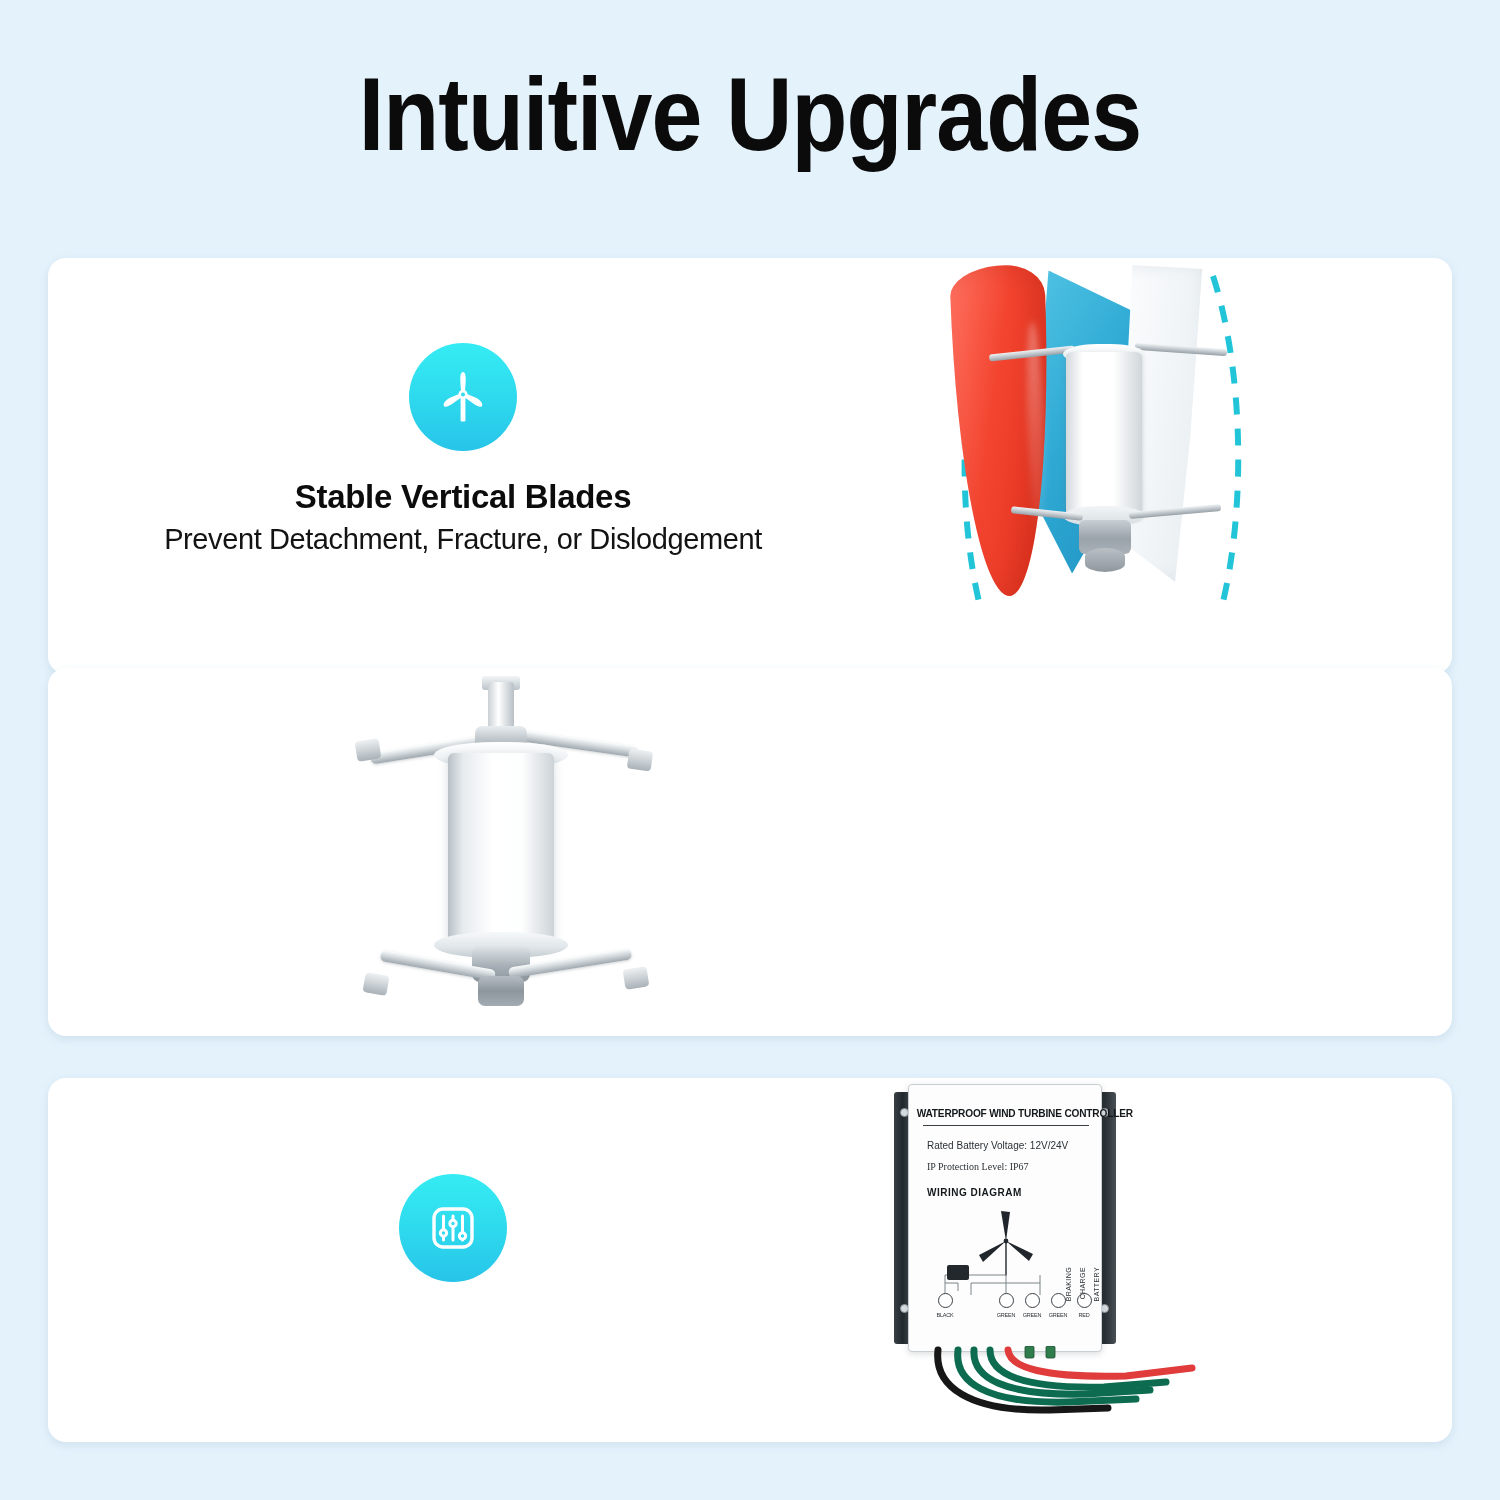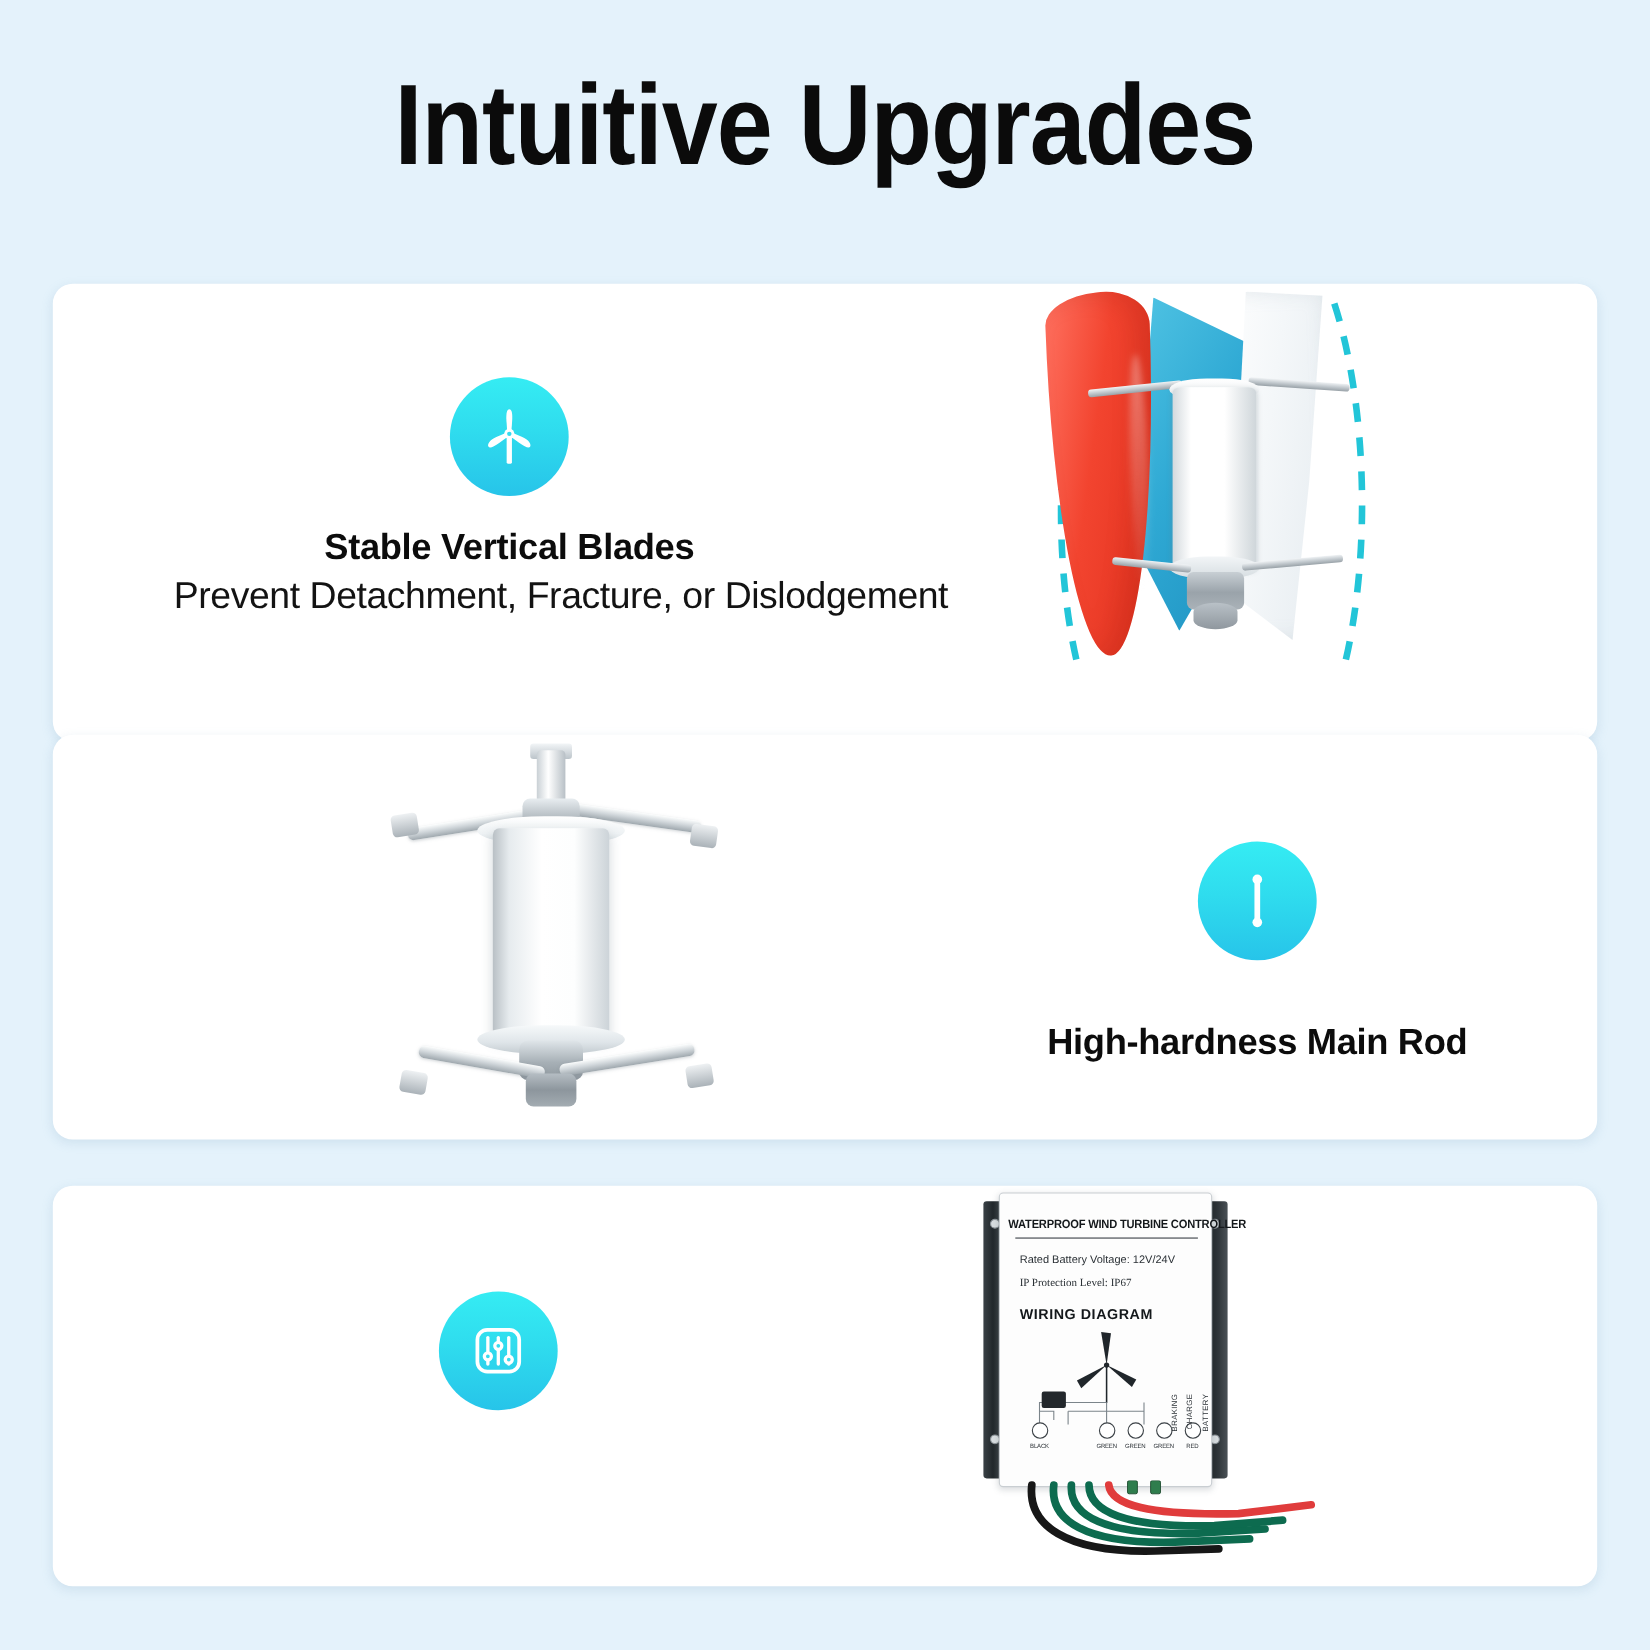--- a/index.html
+++ b/index.html
@@ -65,21 +65,21 @@
   .feature-icon svg { display: block; }
 
   .feature-title {
     font-size: 33px;
     font-weight: bold;
     color: #0c0c0c;
     letter-spacing: -0.3px;
     white-space: nowrap;
   }
   .feature-sub {
-    font-size: 34px;
+    font-size: 29px;
     font-weight: normal;
     color: #131313;
     letter-spacing: -0.4px;
     white-space: nowrap;
     margin-top: 7px;
   }
 
   
   #feature-1 { left: 110px; top: 85px;  width: 610px; }
   #feature-1 .feature-title { margin-top: 27px; }
@@ -313,21 +313,21 @@
     font-size: 10px;
     color: #2b3136;
     letter-spacing: 0px;
     white-space: nowrap;
   }
   #ctrl-spec-1 { top: 55px; }
   #ctrl-spec-2 { top: 76px; font-family: Liberation Serif, serif; }
   .ctrl-wiring-label {
     position: absolute;
     left: 18px; top: 102px;
-    font-size: 13px;
+    font-size: 10px;
     font-weight: bold;
     letter-spacing: 0.5px;
     color: #14181b;
   }
 
   .term {
     position: absolute;
     width: 15px; height: 15px;
     border-radius: 50%;
     border: 1px solid #3b4146;
@@ -426,32 +426,20 @@
     <div class="rod-hub-bot"></div>
 
     <div class="rod-arm ra3"></div>
     <div class="rod-arm ra4"></div>
     <div class="rod-arm-tip rt3"></div>
     <div class="rod-arm-tip rt4"></div>
 
     <div class="rod-base"></div>
   </div>
 
-  <div class="feature-block" id="feature-2">
-    <div class="feature-icon">
-      <svg width="62" height="62" viewBox="0 0 62 62" aria-hidden="true">
-        <g fill="#ffffff">
-          <rect x="28.4" y="10" width="5.2" height="42" rx="2.6"></rect>
-          <circle cx="31" cy="11.5" r="4.4"></circle>
-          <circle cx="31" cy="50.5" r="4.4"></circle>
-        </g>
-      </svg>
-    </div>
-    <div class="feature-title">High-hardness Main Rod</div>
-  </div>
 </div>
 
 <div class="card" id="card-3">
 
   <div class="feature-block" id="feature-3">
     <div class="feature-icon">
       <svg width="62" height="62" viewBox="0 0 62 62" aria-hidden="true">
         <rect x="12" y="12" width="38" height="38" rx="9" ry="9" fill="none" stroke="#ffffff" stroke-width="3.4"></rect>
         <g stroke="#ffffff" stroke-width="3" stroke-linecap="round">
           <line x1="21.5" y1="19" x2="21.5" y2="43"></line>

